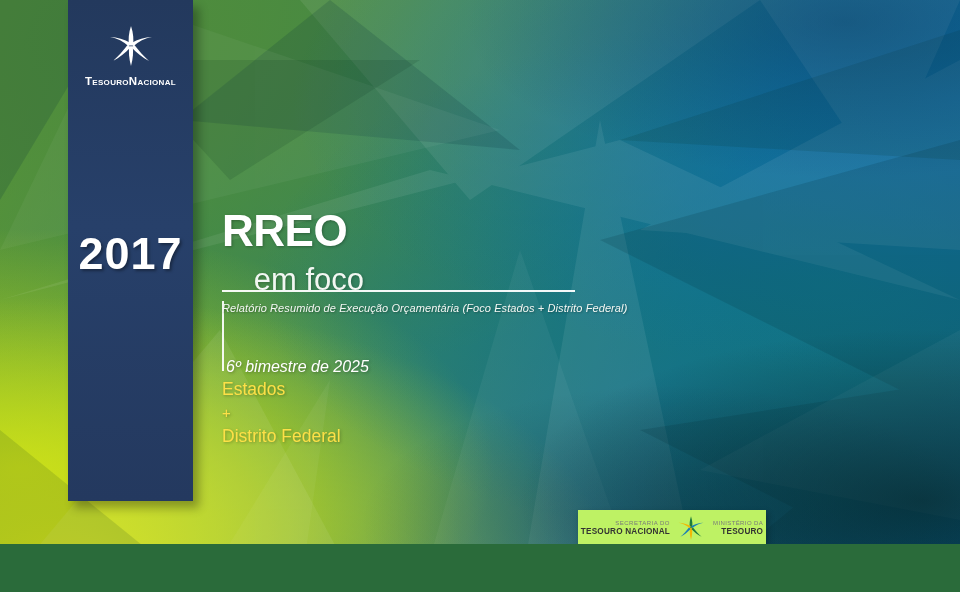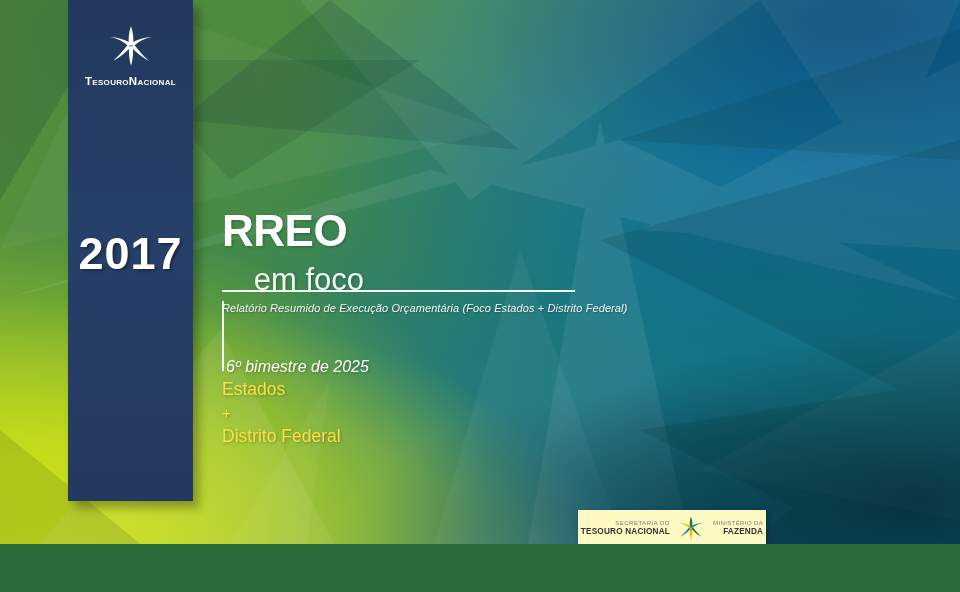--- a/index.html
+++ b/index.html
@@ -86,21 +86,21 @@
   }
   .bimestre{
     position:absolute;left:226px;top:358px;
     color:#ffffff;font-size:16px;font-style:italic;font-weight:400;
     text-shadow:1px 1px 3px rgba(0,0,0,.30);
   }
 
   
   .badge{
     position:absolute;left:578px;top:510px;width:188px;height:36px;
-    background:#fef9c3;display:flex;align-items:center;justify-content:center;
+    background:#bef264;display:flex;align-items:center;justify-content:center;
     box-shadow:2px 3px 6px rgba(0,0,0,.28);
   }
   .badge-left{
     text-align:right;color:#4d4d4d;line-height:1.15;padding-right:6px;
   }
   .badge-left .l1{font-size:6px;letter-spacing:.5px;color:#7a7a7a;}
   .badge-left .l2{font-size:8.2px;font-weight:700;letter-spacing:.2px;color:#333;}
   .badge-mark{width:30px;height:26px;flex:0 0 auto;}
   .badge-right{
     text-align:right;color:#4d4d4d;line-height:1.15;padding-left:7px;
@@ -197,17 +197,17 @@
     <svg class="badge-mark" viewBox="0 0 46 44">
       <path d="M23 2 C20.6 9.5 20.2 15.5 21.0 21.5 L25.0 21.5 C25.8 15.5 25.4 9.5 23 2 Z" fill="#1d7a3c"></path>
       <path d="M23 42 C20.9 34.5 20.6 28.0 21.2 22.2 L24.8 22.2 C25.4 28.0 25.1 34.5 23 42 Z" fill="#f2b705"></path>
       <path d="M2 13 C9.2 14.3 15.6 17.6 20.6 22.2 L22.6 19.0 C16.2 15.4 9.3 13.2 2 13 Z" fill="#f2b705"></path>
       <path d="M44 13 C36.8 14.3 30.4 17.6 25.4 22.2 L23.4 19.0 C29.8 15.4 36.7 13.2 44 13 Z" fill="#1b7fb5"></path>
       <path d="M5 37 C10.3 32.0 15.0 27.0 19.6 21.0 L22.4 23.6 C17.1 29.0 11.5 33.7 5 37 Z" fill="#1b7fb5"></path>
       <path d="M41 37 C35.7 32.0 31.0 27.0 26.4 21.0 L23.6 23.6 C28.9 29.0 34.5 33.7 41 37 Z" fill="#1d7a3c"></path>
     </svg>
     <div class="badge-right">
       <div class="l1">MINISTÉRIO DA</div>
-      <div class="l2">FAZENDA</div>
+      <div class="l2">TESOURO</div>
     </div>
   </div>
 
 </div>
 
 </body></html>

